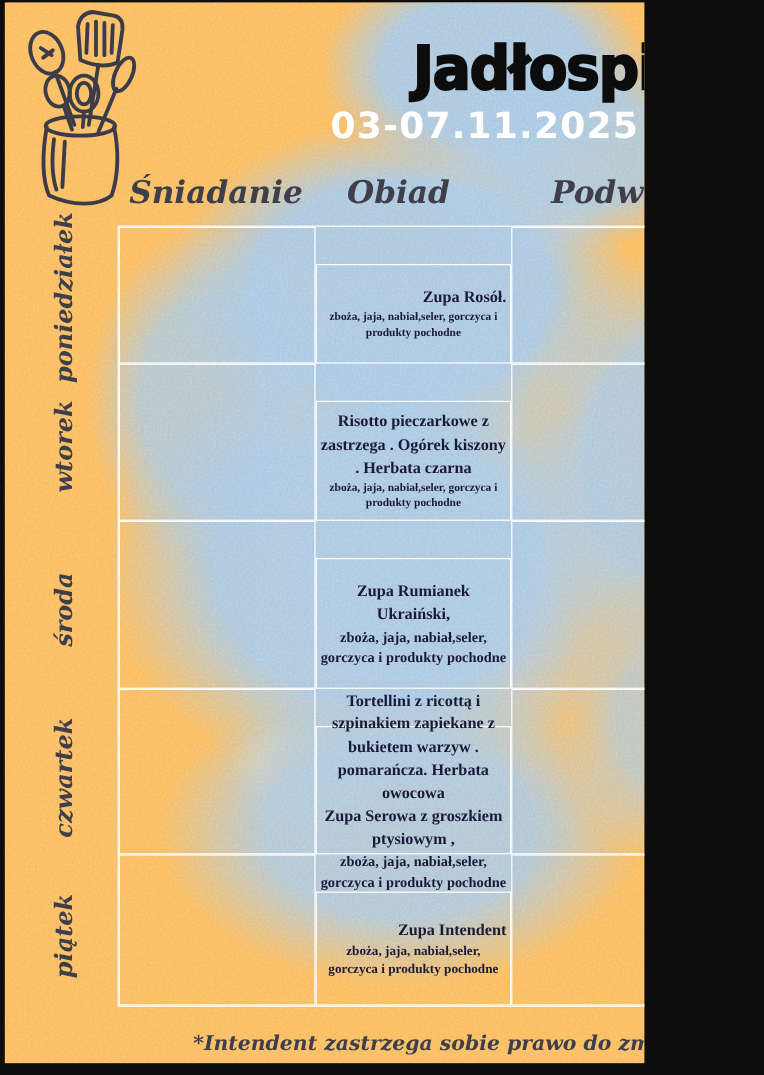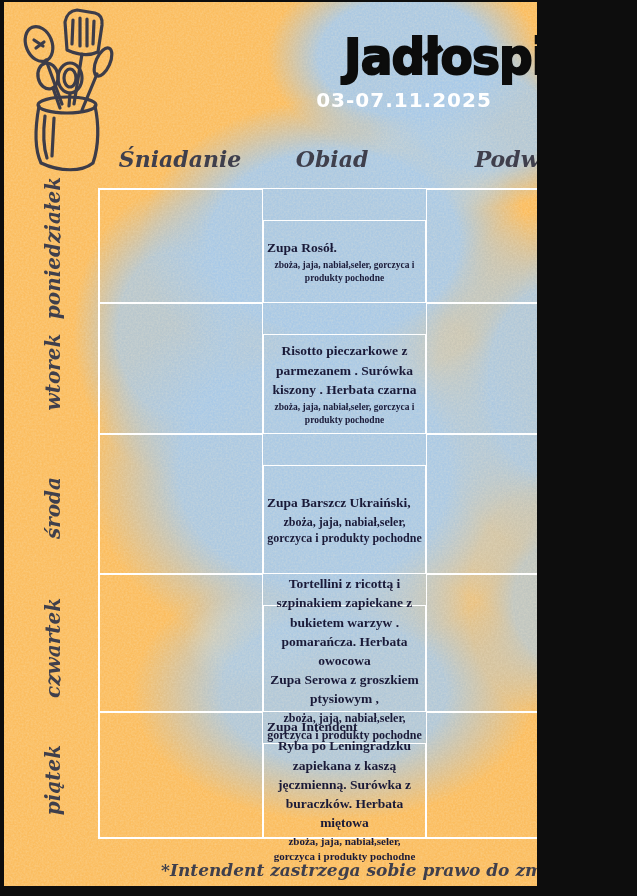--- a/index.html
+++ b/index.html
@@ -36,28 +36,28 @@
   
   .title{
     position:absolute; top:26px; left:455px; transform:translateX(-50%) scaleX(.94);
     margin:0; font-family:"DejaVu Sans", sans-serif; font-weight:bold;
     font-size:50px; letter-spacing:-1px; color:#0c0c0c;
     -webkit-text-stroke:2px #0c0c0c; white-space:nowrap;
   }
   .date{
     position:absolute; top:86px; left:400px; transform:translateX(-50%);
     font-family:"DejaVu Sans", sans-serif; font-weight:bold;
-    font-size:20px; letter-spacing:1px; color:#ffffff; white-space:nowrap;
+    font-size:30px; letter-spacing:1px; color:#ffffff; white-space:nowrap;
   }
   
   .script{
     font-family:"DejaVu Serif", serif; font-style:italic; font-weight:bold;
     color:#3f3f4c;
   }
-  .col-head{position:absolute; top:144px; transform:translateX(-50%); font-size:22px; white-space:nowrap;}
+  .col-head{position:absolute; top:144px; transform:translateX(-50%); font-size:26px; white-space:nowrap;}
   .col-head.c0{left:176px;} .col-head.c1{left:328px;} .col-head.c2{left:511px;margin-left:44px;}
   .day-label{
     position:absolute; left:49px; font-size:20px; white-space:nowrap;
     transform:translate(-50%,-50%) rotate(-90deg);
   }
   .day-label.d0{top:246px;} .day-label.d1{top:370px;} .day-label.d2{top:506px;}
   .day-label.d3{top:646px;} .day-label.d4{top:778px;}
   .footer{
     position:absolute; top:858px; left:432px; transform:translateX(-50%);
     font-size:17px; white-space:nowrap;
@@ -65,21 +65,21 @@
   
   .grid{
     position:absolute; left:94px; top:186px;
     display:grid;
     grid-template-columns:164px 163px 184px;
     grid-template-rows:114px 131px 140px 138px 126px;
     border:1.5px solid #ffffff;
   }
   .cell{border:1.5px solid #ffffff;}
   .cell-obiad{
-    display:flex; flex-direction:column; justify-content:center; align-items:flex-start;
+    display:flex; flex-direction:column; justify-content:center; align-items:flex-end;
     text-align:center; padding:4px 3px; box-sizing:border-box;
     font-family:"Liberation Serif", serif; font-weight:bold; color:#1a1a38;
     font-size:13.5px; line-height:1.42;margin-top:31px;
   }
   .allergens{font-size:9.5px; line-height:1.35; margin-top:2px;}
   .r2 .allergens, .r3 .allergens{font-size:12px;}
   .r4 .allergens{font-size:11px;}
   
   .utensils{position:absolute; left:6px; top:4px;}
 </style>
@@ -143,44 +143,43 @@
 
     <div class="cell r0"></div>
     <div class="cell cell-obiad r0">
       <div>Zupa Rosół.</div>
       <div class="allergens">zboża, jaja, nabiał,seler, gorczyca i produkty pochodne</div>
     </div>
     <div class="cell r0"></div>
 
     <div class="cell r1"></div>
     <div class="cell cell-obiad r1">
-      <div>Risotto pieczarkowe z parmezanem . Surówka kiszony . Herbata czarna</div>
+      <div>Risotto pieczarkowe z zastrzega . Ogórek kiszony . Herbata czarna</div>
       <div class="allergens">zboża, jaja, nabiał,seler, gorczyca i produkty pochodne</div>
     </div>
     <div class="cell r1"></div>
 
     <div class="cell r2"></div>
     <div class="cell cell-obiad r2">
-      <div>Zupa Barszcz Ukraiński,</div>
+      <div>Zupa Rumianek Ukraiński,</div>
       <div class="allergens">zboża, jaja, nabiał,seler, gorczyca i produkty pochodne</div>
     </div>
     <div class="cell r2"></div>
 
     <div class="cell r3"></div>
     <div class="cell cell-obiad r3">
       <div>Tortellini  z ricottą i szpinakiem zapiekane z bukietem warzyw . pomarańcza. Herbata owocowa</div>
       <div>Zupa Serowa z groszkiem ptysiowym ,</div>
       <div class="allergens">zboża, jaja, nabiał,seler, gorczyca i produkty pochodne</div>
     </div>
     <div class="cell r3"></div>
 
     <div class="cell r4"></div>
     <div class="cell cell-obiad r4">
       <div>Zupa Intendent</div>
-      <div>Ryba po Leningradzku zapiekana z kaszą jęczmienną. Surówka z buraczków. Herbata miętowa</div>
       <div class="allergens">zboża, jaja, nabiał,seler, gorczyca i produkty pochodne</div>
     </div>
     <div class="cell r4"></div>
   </div>
 
   <div class="script footer">*Intendent zastrzega sobie prawo do zmiany w jadłospisie</div>
 
 </div>
 
 </body></html>

